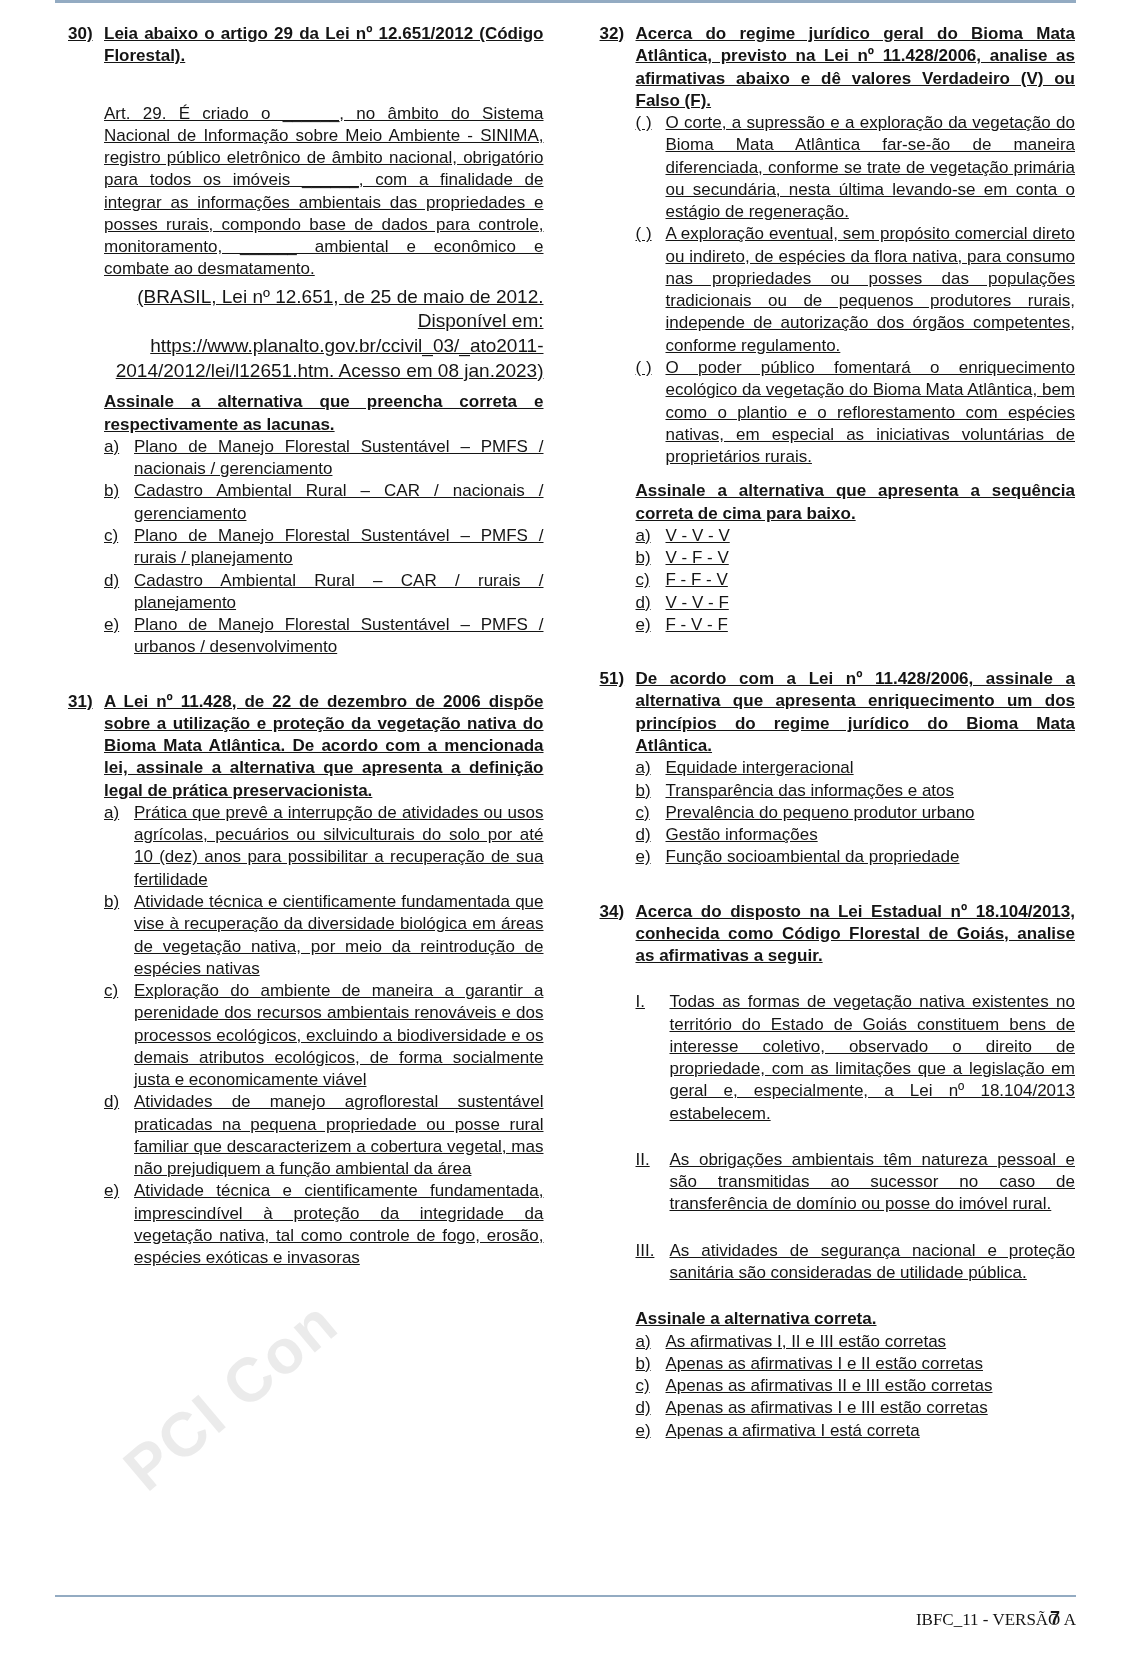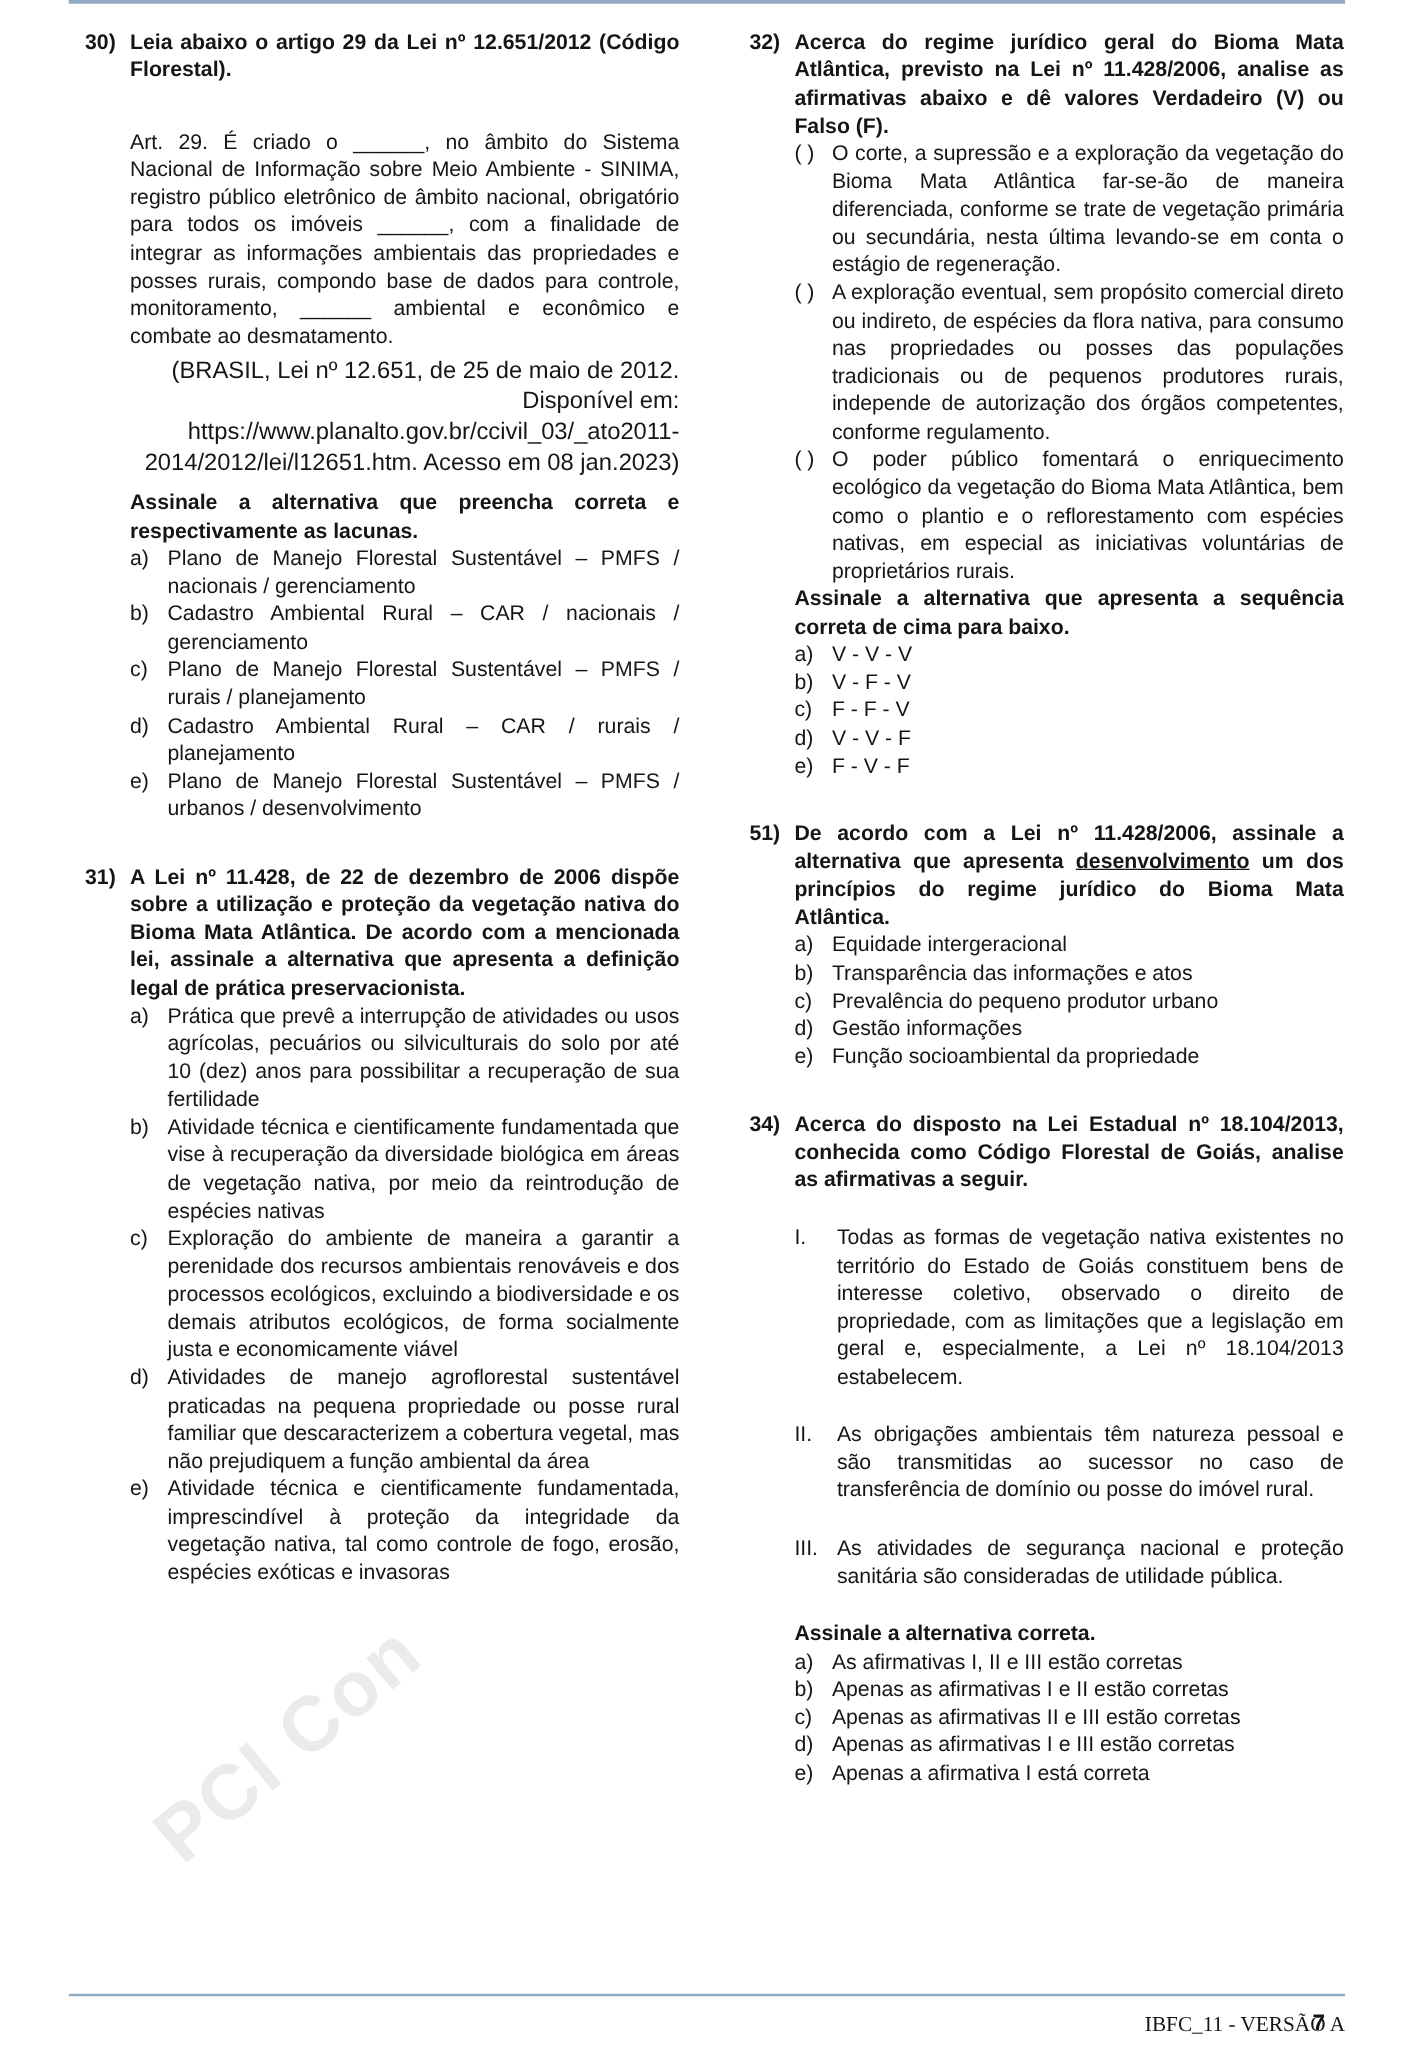--- a/index.html
+++ b/index.html
@@ -22,35 +22,35 @@
   }
   .logo-bar {
     margin-top:2px; height:9px; width:100px;
     background:linear-gradient(to right,#f2a900,#76b82a);
     color:#fff; font-size:3.5px; font-weight:700; line-height:9px;
     text-align:center; overflow:hidden; white-space:nowrap; letter-spacing:0.2px;
   }
   .rule { margin:0 55px; border-top:3px solid #93abc2; height:0; }
 
   
-  .columns { display:flex; gap:56px; padding:20px 56px 0 68px; }
+  .columns { display:flex; gap:56px; padding:20px 56px 0 68px;text-decoration:underline; }
   .col { flex:1; min-width:0; font-size:17px; line-height:1.31; }
 
   
   .q { margin-bottom:32px; }
   .q-head { display:grid; grid-template-columns:36px 1fr; font-weight:700; text-align:justify; }
   .q-num { }
   .indent { margin-left:36px; }
   .para { text-align:justify; margin-top:35px; }
   .citation {
     font-size:19px; line-height:1.3; text-align:right; margin-top:4px;
     overflow-wrap:anywhere;
   }
   .prompt { font-weight:700; text-align:justify; margin-top:8px; }
-  .prompt.tight { margin-top:0; }
+  .prompt.tight { margin-top:12px; }
   .prompt.gap { margin-top:24px; }
   .opt { display:grid; grid-template-columns:30px 1fr; }
   .opt-text { text-align:justify; }
   .vf-item { display:grid; grid-template-columns:30px 1fr; }
   .vf-text { text-align:justify; }
   .rn-item { display:grid; grid-template-columns:34px 1fr; margin-top:24px; }
   .rn-text { text-align:justify; }
   .u { text-decoration:underline; }
 
   
@@ -185,21 +185,21 @@
           <div class="opt">
             <span>e)</span>
             <span class="opt-text">F - V - F</span>
           </div>
         </div>
       </div>
 
       <div class="q">
         <div class="q-head">
           <span class="q-num">51)</span>
-          <span><span>De acordo com a Lei nº 11.428/2006, assinale a alternativa que apresenta </span><span class="u">desenvolvimento</span><span> um dos princípios do regime jurídico do Bioma Mata Atlântica.</span></span>
+          <span><span>De acordo com a Lei nº 11.428/2006, assinale a alternativa que apresenta </span><span class="u">enriquecimento</span><span> um dos princípios do regime jurídico do Bioma Mata Atlântica.</span></span>
         </div>
         <div class="indent">
           <div class="opt">
             <span>a)</span>
             <span class="opt-text">Equidade intergeracional</span>
           </div>
           <div class="opt">
             <span>b)</span>
             <span class="opt-text">Transparência das informações e atos</span>
           </div>

